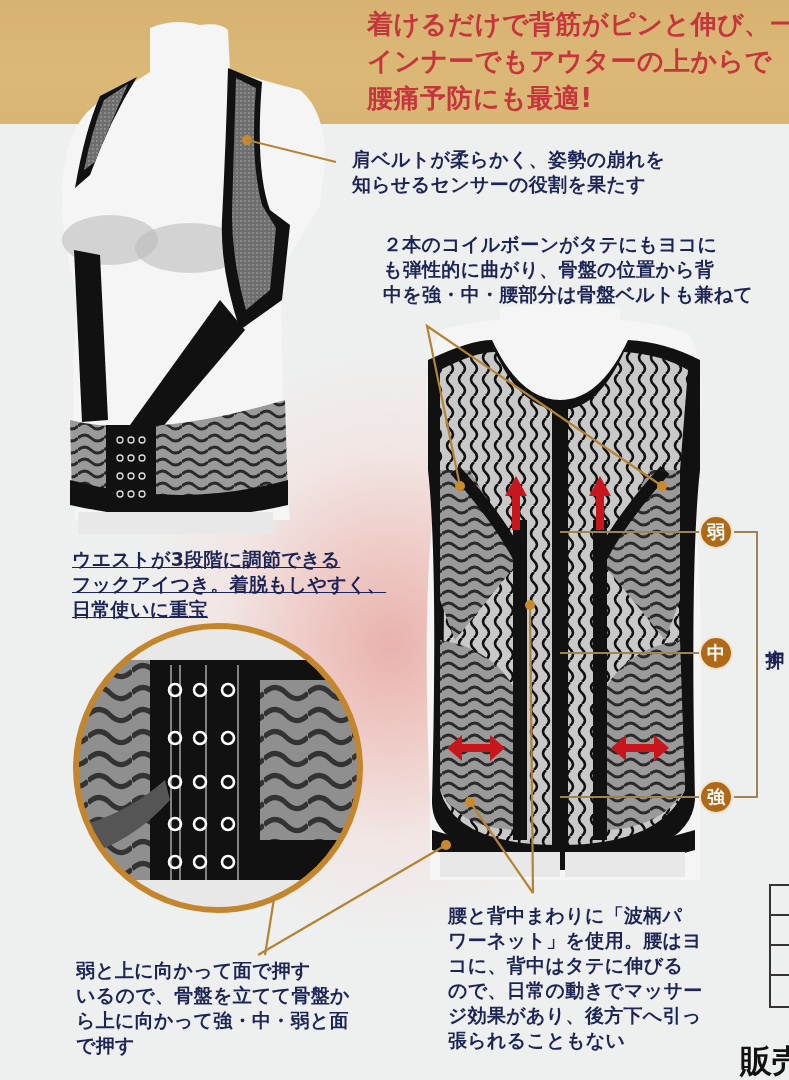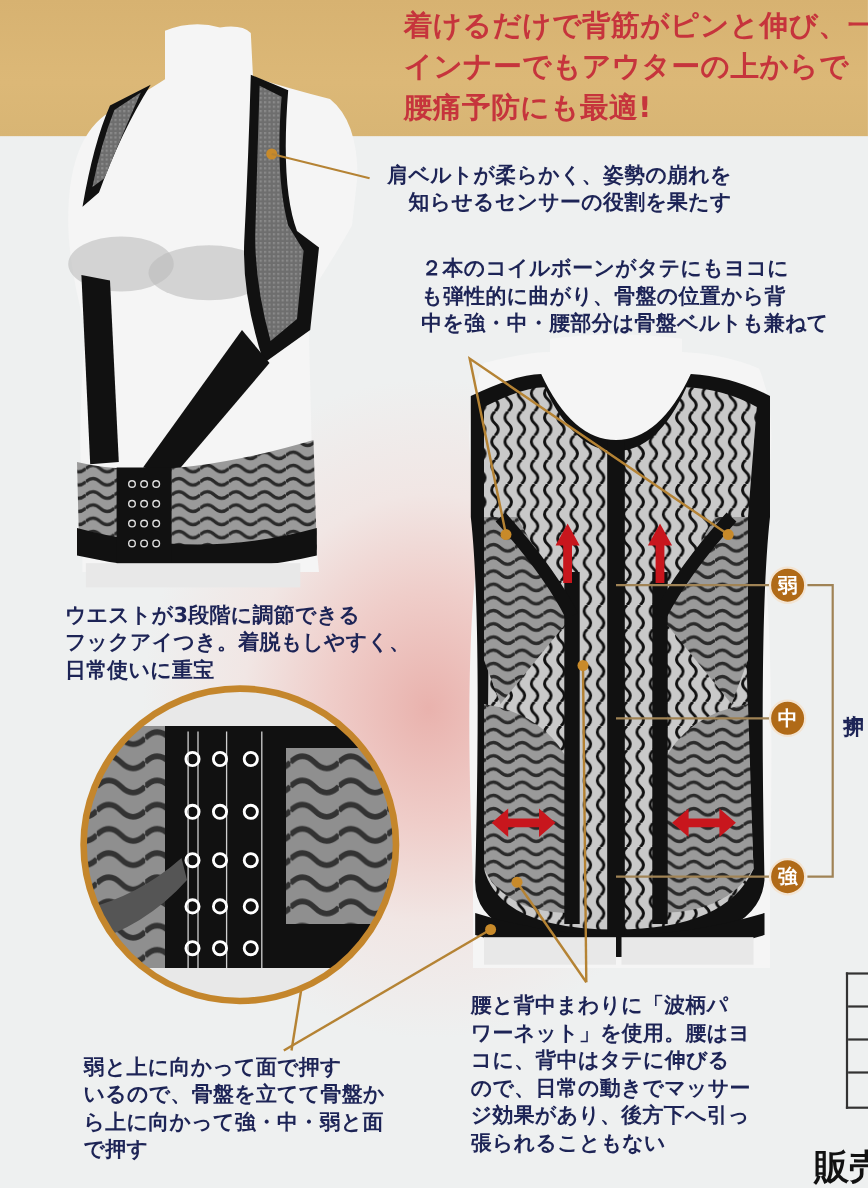--- a/index.html
+++ b/index.html
@@ -196,33 +196,33 @@
   </g>
   <circle cx="218" cy="768" r="142" fill="none" stroke="#c4862c" stroke-width="6"></circle>
 </svg>
 
 <div class="headline">
   <div>着けるだけで背筋がピンと伸び、一</div>
   <div>インナーでもアウターの上からで</div>
   <div>腰痛予防にも最適!</div>
 </div>
 
-<div class="caption" style="left:352px; top:147px;text-align:right;">肩ベルトが柔らかく、姿勢の崩れを
+<div class="caption" style="left:352px; top:147px;">肩ベルトが柔らかく、姿勢の崩れを
 知らせるセンサーの役割を果たす</div>
 <div class="caption" style="left:383px; top:232px;">２本のコイルボーンがタテにもヨコに
 も弾性的に曲がり、骨盤の位置から背
 中を強・中・腰部分は骨盤ベルトも兼ねて</div>
-<div class="caption" style="left:59px; top:547px;">ウエストが3段階に調節できる
+<div class="caption" style="left:72px; top:547px;text-decoration:underline;">ウエストが3段階に調節できる
 フックアイつき。着脱もしやすく、
 日常使いに重宝</div>
 <div class="caption" style="left:76px; top:958px;">弱と上に向かって面で押す
 いるので、骨盤を立てて骨盤か
 ら上に向かって強・中・弱と面
 で押す</div>
-<div class="caption" style="left:428px; top:903px;font-family:Liberation Mono, monospace;">腰と背中まわりに「波柄パ
+<div class="caption" style="left:448px; top:903px;">腰と背中まわりに「波柄パ
 ワーネット」を使用。腰はヨ
 コに、背中はタテに伸びる
 ので、日常の動きでマッサー
 ジ効果があり、後方下へ引っ
 張られることもない</div>
 
 <div class="badge" style="left:699px; top:515px;">弱</div>
 <div class="badge" style="left:699px; top:636px;">中</div>
 <div class="badge" style="left:699px; top:780px;">強</div>
 <div class="push-label">押す</div>

